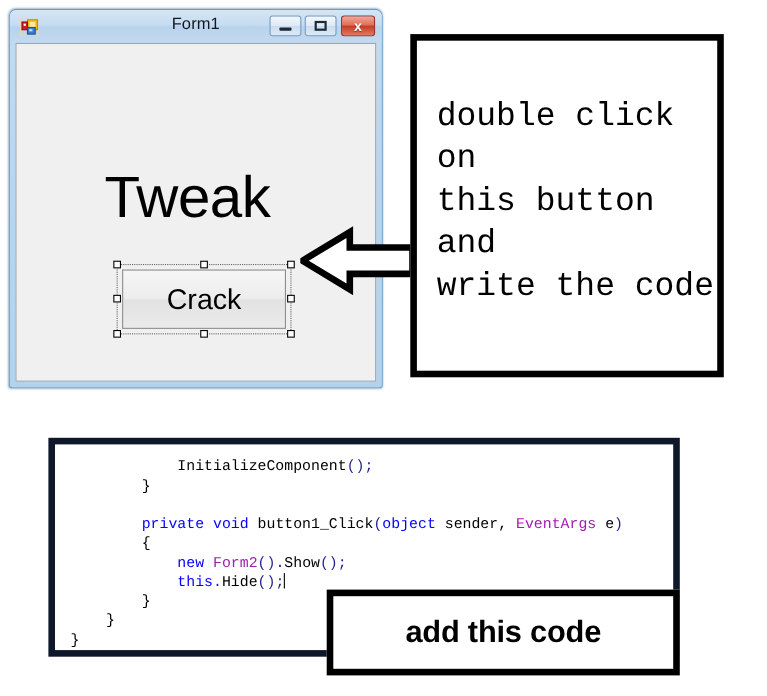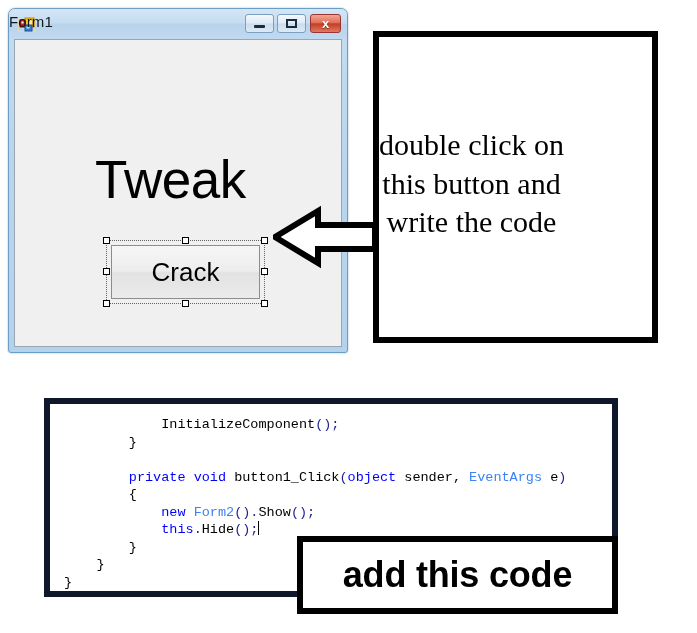--- a/index.html
+++ b/index.html
@@ -42,20 +42,21 @@
     left: 9px;
     top: 7px;
     width: 18px;
     height: 17px;
   }
   #form-title-text {
     position: absolute;
     left: 0;
     top: 4px;
     width: 100%;
+    text-align: center;
     font-size: 15px;
     color: #11181f;
     font-family: "Liberation Sans", sans-serif;
     letter-spacing: .1px;
   }
   .win-btn {
     position: absolute;
     top: 5px;
     width: 29px;
     height: 19px;
@@ -189,24 +190,24 @@
     background: #ffffff;
     border: 6px solid #000000;
     display: flex;
     align-items: center;
     justify-content: flex-start;
   }
   #annotation-text {
     font-size: 30px;
     line-height: 1.28;
     color: #000000;
+    padding-left: 18px;
     padding-bottom: 6px;
-    font-family: Liberation Serif, serif;
+    font-family: Liberation Mono, monospace;
     white-space: pre-line;
-    text-align: center;
   }
 
   
   #code-box {
     position: absolute;
     left: 44px;
     top: 398px;
     width: 574px;
     height: 199px;
     box-sizing: border-box;
@@ -218,21 +219,21 @@
     left: 14px;
     top: 12px;
     font-family: "Liberation Mono", "DejaVu Sans Mono", monospace;
     font-size: 13.5px;
     line-height: 17.5px;
     color: #000000;
     white-space: pre;
   }
   .code-line { white-space: pre; height: 17.5px; }
   .kw   { color: #0000ff; margin-top: 16px; }
-  .typ  { color: #3b82f6; }
+  .typ  { color: #a21caf; }
   .punct{ color: #1f1f8f; }
   .caret {
     display: inline-block;
     width: 1px;
     height: 14px;
     background: #000000;
     vertical-align: -2px;
     margin-left: 0px;
   }
 
@@ -244,21 +245,21 @@
     width: 321px;
     height: 78px;
     box-sizing: border-box;
     background: #ffffff;
     border: 6px solid #000000;
     display: flex;
     align-items: center;
     justify-content: center;
   }
   #addcode-text {
-    font-size: 36px;
+    font-size: 28px;
     font-weight: bold;
     color: #000000;
     font-family: "Liberation Sans", sans-serif;
     letter-spacing: -.2px;
   }
 </style>
 </head>
 <body>
 
 <div id="form-window">

